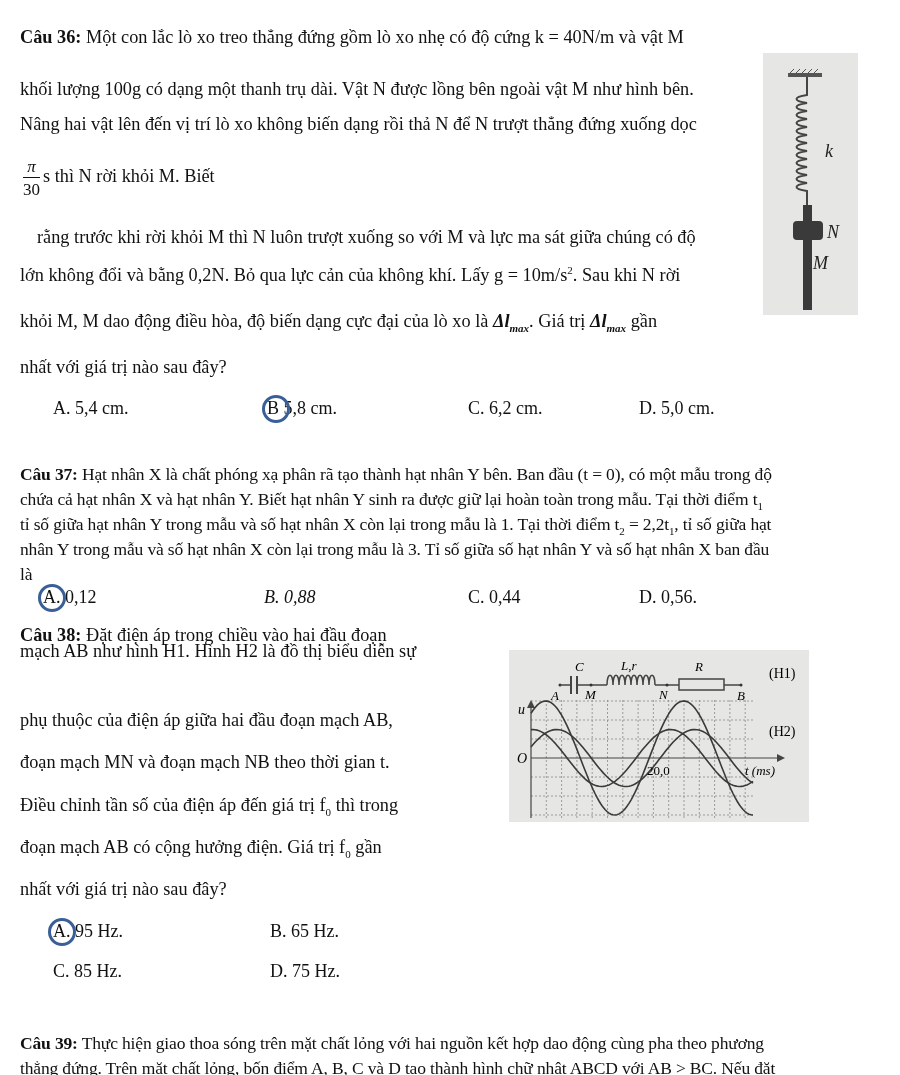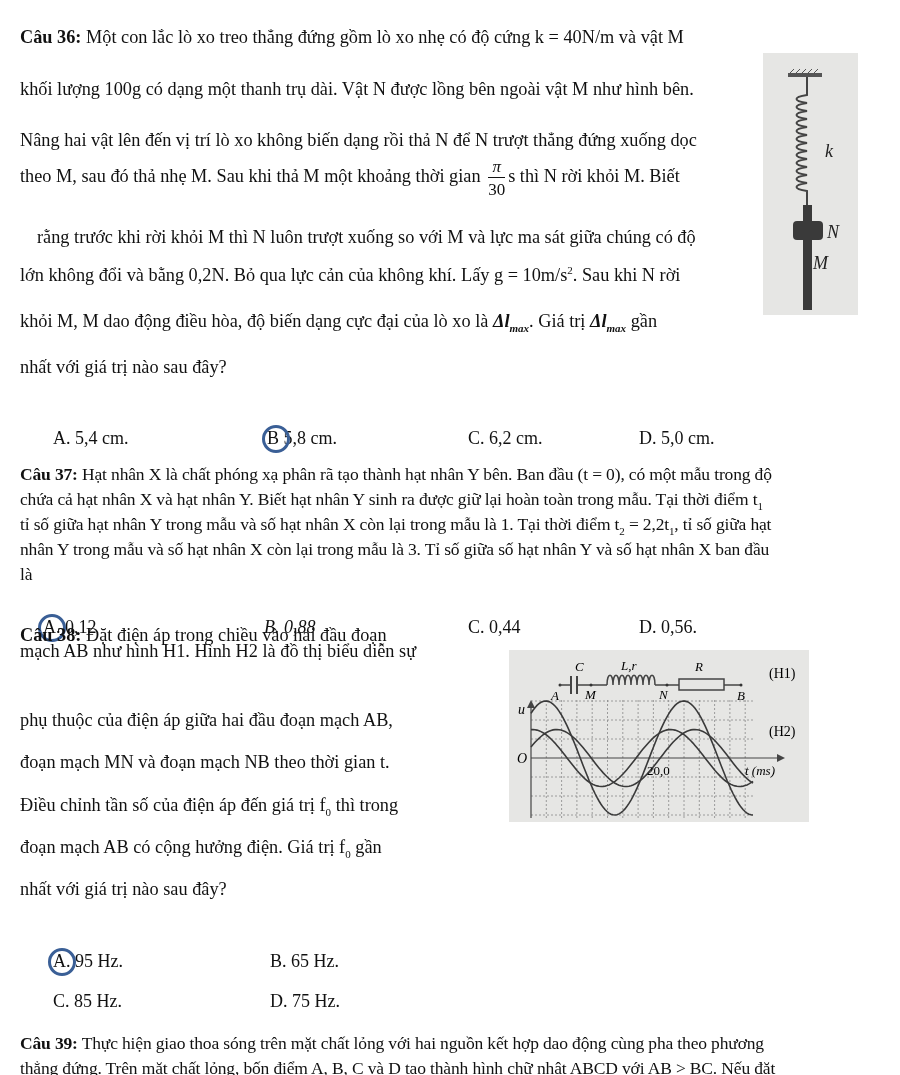--- a/index.html
+++ b/index.html
@@ -15,33 +15,32 @@
   .delta { font-style: italic; font-weight: bold; }
   .sub { font-size: 11px; vertical-align: -5px; }
   .sup { font-size: 11px; vertical-align: 7px; }
   .circ {
     display: inline-block; position: relative;
   }
   .circ::before {
     content: ""; position: absolute; left: -5px; top: -3px; width: 22px; height: 22px;
     border: 3px solid #3a5f96; border-radius: 50%;
   }
-  .opt { position: absolute; white-space: nowrap; font-size: 18px; margin-top: 30px; }
+  .opt { position: absolute; white-space: nowrap; font-size: 18px; }
   .fig { position: absolute; background: #e6e6e4; }
   .dense { font-size: 17.5px; letter-spacing: -0.15px; margin-top: 24px; }
 </style>
 </head>
 <body>
 
 <div>
   <div class="line" style="top:27px;"><span class="b">Câu 36:</span><span> Một con lắc lò xo treo thẳng đứng gồm lò xo nhẹ có độ cứng k = 40N/m và vật M</span></div>
   <div class="line" style="top:79px;">khối lượng 100g có dạng một thanh trụ dài. Vật N được lồng bên ngoài vật M như hình bên.</div>
-  <div class="line" style="top:130px;">Nâng hai vật lên đến vị trí lò xo không biến dạng rồi thả N để N trượt thẳng đứng xuống dọc</div>
+  <div class="line" style="top:114px;">Nâng hai vật lên đến vị trí lò xo không biến dạng rồi thả N để N trượt thẳng đứng xuống dọc</div>
   <div class="line" style="top:158px;">
-    <span>theo M, sau đó thả nhẹ M. Sau khi thả M một khoảng thời gian</span>
     <span class="frac"><span class="num">π</span><span class="den">30</span></span><span>s thì N rời khỏi M. Biết</span>
   </div>
   <div class="line" style="top:227px;margin-left:17px;">rằng trước khi rời khỏi M thì N luôn trượt xuống so với M và lực ma sát giữa chúng có độ</div>
   <div class="line" style="top:264px;"><span>lớn không đổi và bằng 0,2N. Bỏ qua lực cản của không khí. Lấy g = 10m/s</span><span class="sup">2</span><span>. Sau khi N rời</span></div>
   <div class="line" style="top:311px;">
     <span>khỏi M, M dao động điều hòa, độ biến dạng cực đại của lò xo là</span>
     <span class="delta"><span>Δl</span><span class="sub">max</span></span><span>. Giá trị</span>
     <span class="delta"><span>Δl</span><span class="sub">max</span></span>
     <span>gần</span>
   </div>

